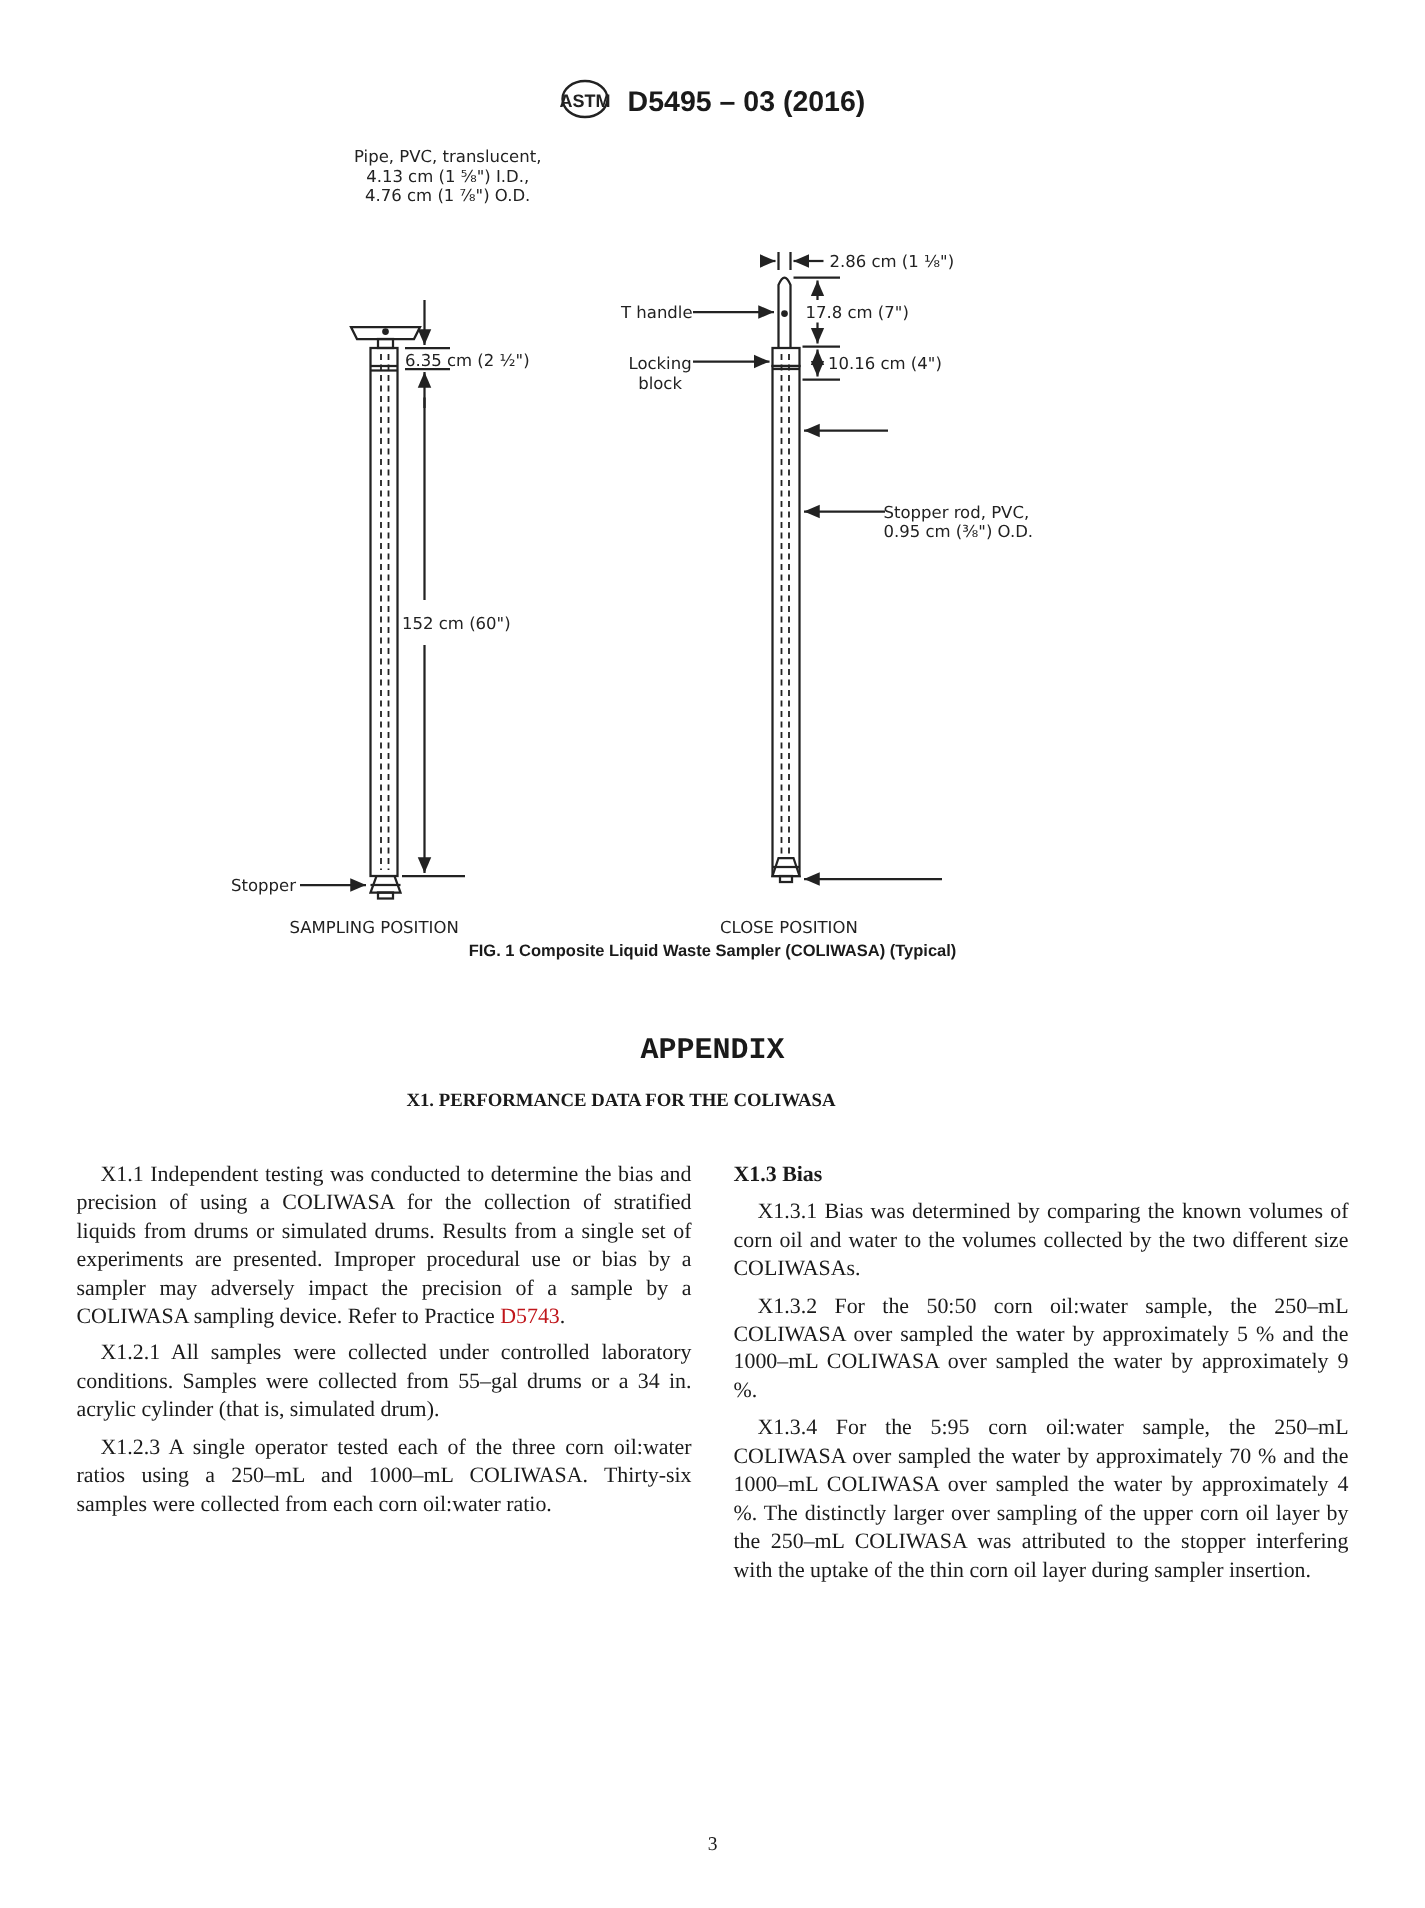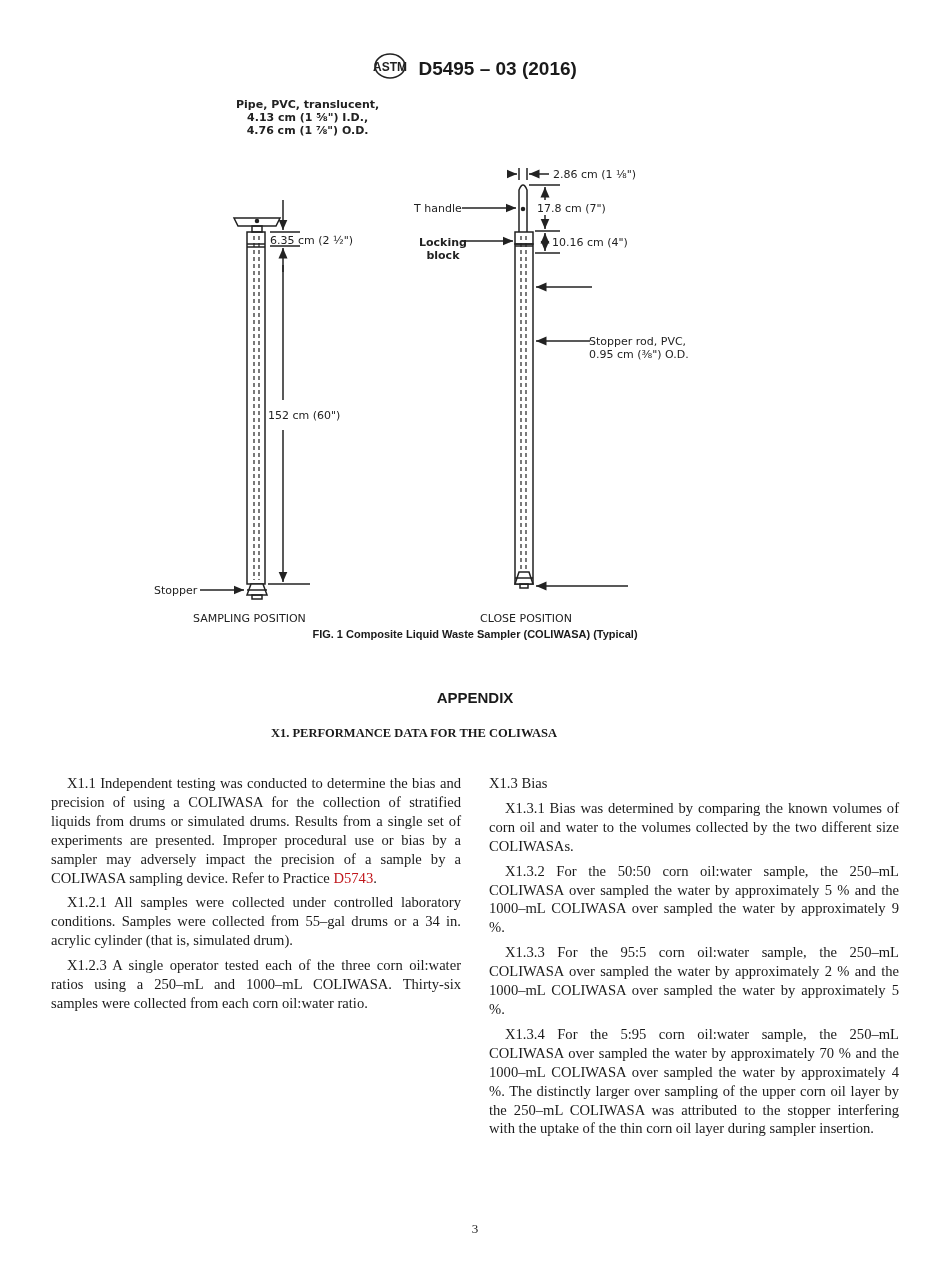--- a/index.html
+++ b/index.html
@@ -3,29 +3,29 @@
 <meta charset="utf-8">
 <style>
   html, body { margin: 0; padding: 0; background: #ffffff; }
   body { width: 950px; height: 1272px; position: relative; overflow: hidden; color: #1a1a1a; }
   .abs { position: absolute; }
   .header { left: 0; top: 52px; width: 950px; text-align: center; font-family: "Liberation Sans", sans-serif; font-weight: bold; font-size: 19px; }
   .header .logo { display: inline-block; vertical-align: middle; margin-right: 6px; text-align: center; }
   .header .docno { vertical-align: middle; }
   .fig { left: 0; top: 90px; width: 950px; height: 560px; }
   .lbl { position: absolute; font-family: "DejaVu Sans", sans-serif; font-size: 11px; line-height: 13px; color: #222; white-space: nowrap; }
-  .lbl.center { text-align: center; font-weight: bold; }
+  .lbl.center { text-align: center; }
   .caption { left: 0; top: 628px; width: 950px; text-align: center; font-family: "Liberation Sans", sans-serif; font-weight: bold; font-size: 11px; }
-  .appendix { left: 0; top: 689px; width: 950px; text-align: center; font-family: Liberation Sans, sans-serif; font-weight: bold; font-size: 15px; }
+  .appendix { left: 0; top: 689px; width: 950px; text-align: center; font-family: Liberation Mono, monospace; font-weight: bold; font-size: 20px; }
   .x1title { left: 0; top: 726px; width: 828px; text-align: center; font-family: "Liberation Serif", serif; font-weight: bold; font-size: 12.5px; }
   .col { position: absolute; top: 774px; width: 410px; font-family: "Liberation Serif", serif; font-size: 14.6px; line-height: 18.9px; text-align: justify; }
   .col.left { left: 51px; }
   .col.right { left: 489px; }
   .col p { margin: 0 0 6px 0; text-indent: 16px; }
-  .col h3 { margin: 0 0 6px 0; font-size: 14.6px; font-weight: normal; }
+  .col h3 { margin: 0 0 6px 0; font-size: 14.6px; font-weight: bold; }
   .col h3.spaced { margin-top: 14px; }
   .link { color: #c0161b; }
   .pageno { left: 0; top: 1221px; width: 950px; text-align: center; font-family: "Liberation Serif", serif; font-size: 13px; }
 </style>
 </head>
 <body>
 
 <div class="abs header">
   <span class="logo">
     <svg width="34" height="28" viewBox="0 0 34 28">
@@ -129,17 +129,16 @@
 <div class="col left">
   <p><span>X1.1 Independent testing was conducted to determine the bias and precision of using a COLIWASA for the collection of stratified liquids from drums or simulated drums. Results from a single set of experiments are presented. Improper procedural use or bias by a sampler may adversely impact the precision of a sample by a COLIWASA sampling device. Refer to Practice </span><span class="link">D5743</span><span>.</span></p>
   <p>X1.2.1  All samples were collected under controlled laboratory conditions. Samples were collected from 55–gal drums or a 34 in. acrylic cylinder (that is, simulated drum).</p>
   <p>X1.2.3  A single operator tested each of the three corn oil:water ratios using a 250–mL and 1000–mL COLIWASA. Thirty-six samples were collected from each corn oil:water ratio.</p>
 </div>
 
 <div class="col right">
   <h3>X1.3  Bias</h3>
   <p>X1.3.1 Bias was determined by comparing the known volumes of corn oil and water to the volumes collected by the two different size COLIWASAs.</p>
   <p>X1.3.2 For the 50:50 corn oil:water sample, the 250–mL COLIWASA over sampled the water by approximately 5 % and the 1000–mL COLIWASA over sampled the water by approximately 9 %.</p>
-  <p>X1.3.3 For the 95:5 corn oil:water sample, the 250–mL COLIWASA over sampled the water by approximately 2 % and the 1000–mL COLIWASA over sampled the water by approximately 5 %.</p>
   <p>X1.3.4 For the 5:95 corn oil:water sample, the 250–mL COLIWASA over sampled the water by approximately 70 % and the 1000–mL COLIWASA over sampled the water by approximately 4 %. The distinctly larger over sampling of the upper corn oil layer by the 250–mL COLIWASA was attributed to the stopper interfering with the uptake of the thin corn oil layer during sampler insertion.</p>
 </div>
 
 <div class="abs pageno">3</div>
 
 </body></html>

